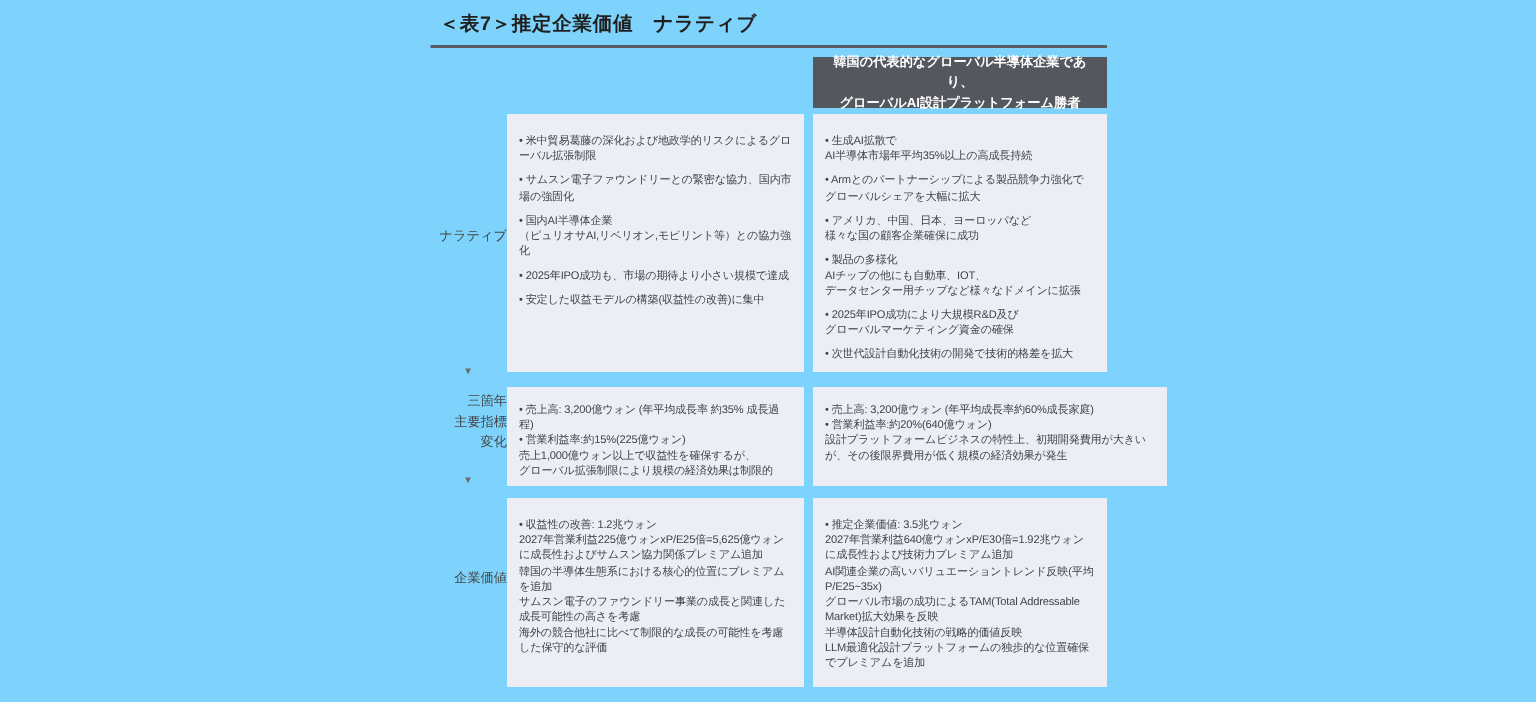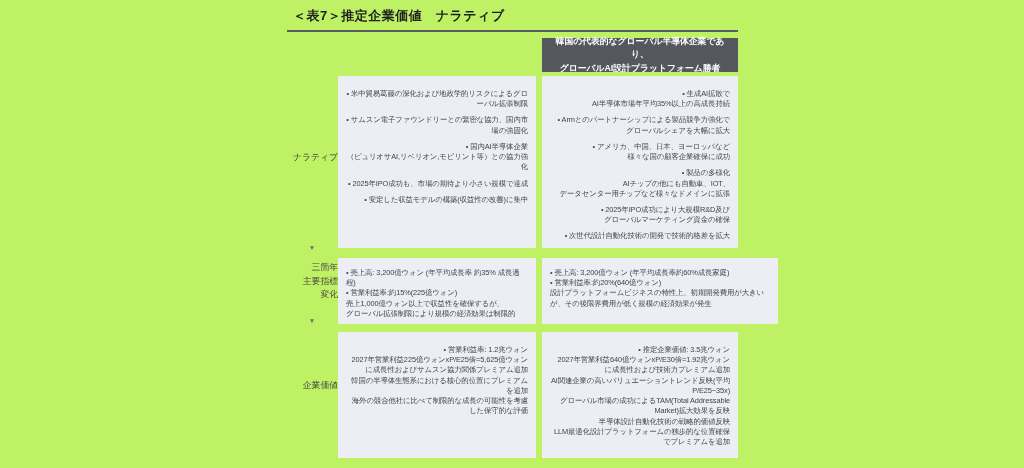--- a/index.html
+++ b/index.html
@@ -1,26 +1,26 @@
 <!DOCTYPE html>
 <html><head>
 <meta charset="utf-8">
 <style>
   html,body{margin:0;padding:0;background:#ffffff;}
-  .stage{position:relative;width:1024px;height:468px;background:#bef264;overflow:hidden;
+  .stage{position:relative;width:1024px;height:468px;background:#7dd3fc;overflow:hidden;
          font-family:"Liberation Sans","DejaVu Sans",sans-serif;}
   .title{position:absolute;left:293px;top:7px;font-size:13px;font-weight:bold;color:#1f1f1f;
          letter-spacing:.5px;white-space:nowrap;}
   .rule{position:absolute;left:287px;top:30px;width:451px;height:2px;background:#595c62;}
   .hcell{position:absolute;background:#54575e;color:#ffffff;font-size:8.8px;font-weight:bold;
          line-height:1.55;display:flex;align-items:center;justify-content:center;
          text-align:center;white-space:pre-line;box-sizing:border-box;padding:2px 6px;}
   .cell{position:absolute;background:#eceef4;color:#3f434c;font-size:7.4px;line-height:1.38;
         padding:10px 8px;box-sizing:border-box;letter-spacing:-.1px;overflow:hidden;}
-  .cell.toppad{padding-top:13px;text-align:right;}
+  .cell.toppad{padding-top:13px;}
   .cell .item{white-space:pre-line;}
   .cell.spaced .item{margin-bottom:6px;}
   .rail-label{position:absolute;left:286px;width:52px;text-align:right;font-size:8.8px;
               color:#454545;line-height:1.55;white-space:pre-line;}
   .arrow{position:absolute;left:286px;width:52px;text-align:center;font-size:6.5px;color:#6b6b6b;}
 </style>
 </head>
 <body>
 
 <div class="stage">
@@ -68,23 +68,24 @@
     <div class="item">売上1,000億ウォン以上で収益性を確保するが、
 グローバル拡張制限により規模の経済効果は制限的</div>
   </div>
   <div class="cell" style="left:542px;top:258px;width:236px;height:66px;">
     <div class="item">• 売上高: 3,200億ウォン (年平均成長率約60%成長家庭)</div>
     <div class="item">• 営業利益率:約20%(640億ウォン)</div>
     <div class="item">設計プラットフォームビジネスの特性上、初期開発費用が大きいが、その後限界費用が低く規模の経済効果が発生</div>
   </div>
 
   <div class="cell toppad" style="left:338px;top:332px;width:198px;height:126px;">
-    <div class="item">• 営業利益率: 1.2兆ウォン</div>
+    <div class="item">• 収益性の改善: 1.2兆ウォン</div>
     <div class="item">2027年営業利益225億ウォンxP/E25倍=5,625億ウォンに成長性およびサムスン協力関係プレミアム追加</div>
     <div class="item">韓国の半導体生態系における核心的位置にプレミアムを追加</div>
+    <div class="item">サムスン電子のファウンドリー事業の成長と関連した成長可能性の高さを考慮</div>
     <div class="item">海外の競合他社に比べて制限的な成長の可能性を考慮した保守的な評価</div>
   </div>
   <div class="cell toppad" style="left:542px;top:332px;width:196px;height:126px;">
     <div class="item">• 推定企業価値: 3.5兆ウォン</div>
     <div class="item">2027年営業利益640億ウォンxP/E30倍=1.92兆ウォンに成長性および技術力プレミアム追加</div>
     <div class="item">AI関連企業の高いバリュエーショントレンド反映(平均P/E25~35x)</div>
     <div class="item">グローバル市場の成功によるTAM(Total Addressable Market)拡大効果を反映</div>
     <div class="item">半導体設計自動化技術の戦略的価値反映</div>
     <div class="item">LLM最適化設計プラットフォームの独歩的な位置確保でプレミアムを追加</div>
   </div>

